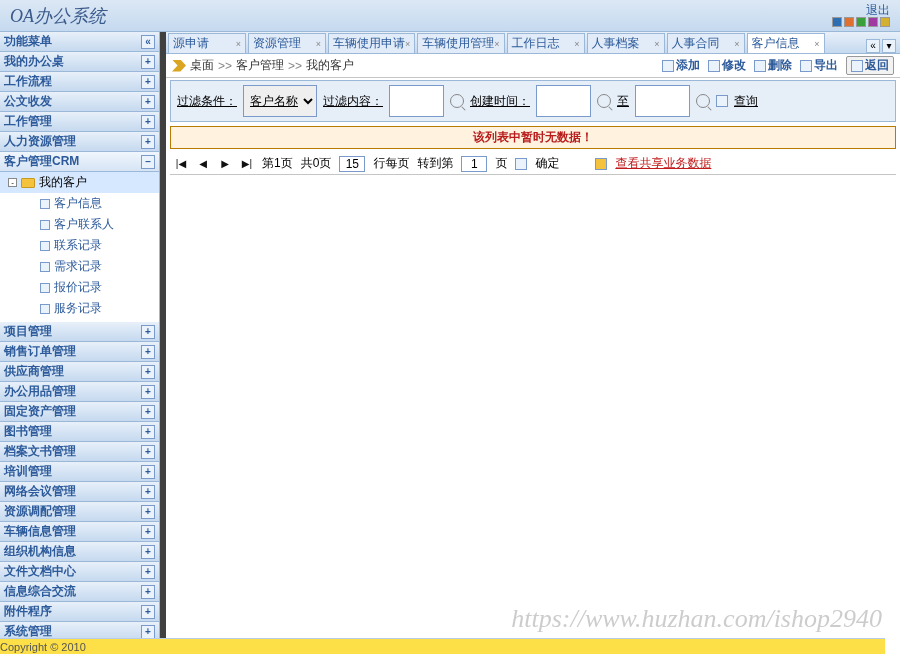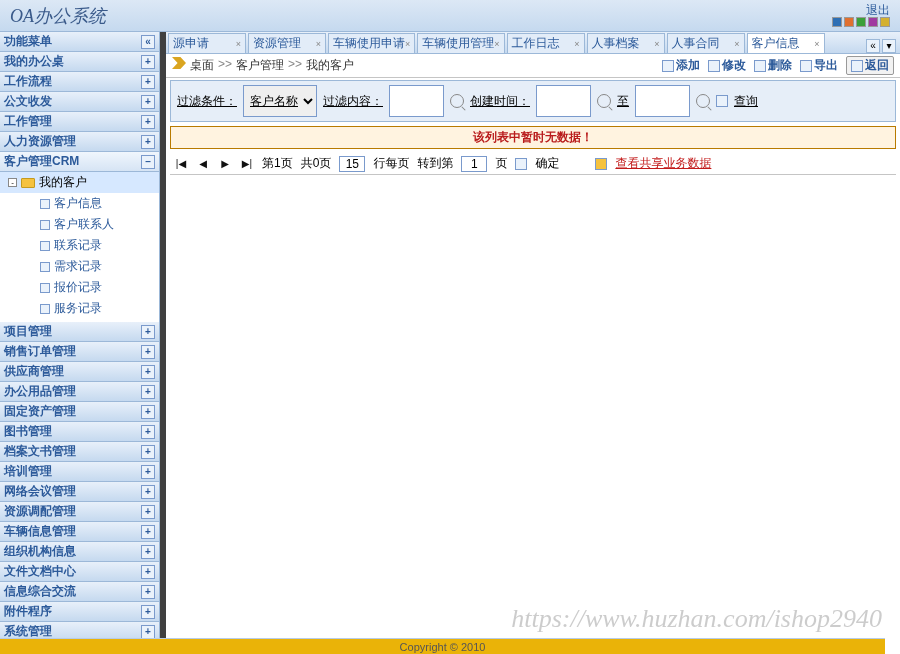--- a/index.html
+++ b/index.html
@@ -21,37 +21,37 @@
 .tree-leaf { display:flex; align-items:center; gap:4px; padding:2px 4px 2px 40px; color:#2c5a9a; cursor:pointer; }
 .tree-leaf .doc { width:10px; height:10px; border:1px solid #7a9acc; background:#eaf2fb; }
 .main { flex:1; display:flex; flex-direction:column; border-left:6px solid #404040; }
 .tabs { height:22px; background:linear-gradient(#e8f0fa,#c5d9ef); display:flex; align-items:flex-end; border-bottom:1px solid #9cb8d8; position:relative; }
 .tab { height:20px; min-width:78px; background:#e2ecf8; border:1px solid #9cb8d8; border-bottom:none; margin-left:2px; display:flex; align-items:center; justify-content:space-between; padding:0 4px; cursor:pointer; color:#2c5a9a; font-size:11px; }
 .tab.active { background:#fff; }
 .tab .cls { color:#888; font-size:9px; }
 .tab-nav { position:absolute; right:0; display:flex; gap:2px; align-items:center; padding-right:4px; }
 .tab-nav span { border:1px solid #9cb8d8; background:#eaf2fb; width:14px; height:14px; text-align:center; line-height:12px; font-size:10px; cursor:pointer; }
 .crumb-bar { height:24px; background:#fff; border-bottom:1px solid #c5c5c5; display:flex; align-items:center; padding:0 6px; justify-content:space-between; }
-.crumb { display:flex; gap:4px; color:#333; }
+.crumb { display:flex; align-items:center; gap:4px; color:#333; }
 .crumb .arrow { width:14px; height:12px; background:#daa520; clip-path:polygon(0 0,60% 0,100% 50%,60% 100%,0 100%,40% 50%); }
 .crumb-sep { color:#888; }
 .toolbar { display:flex; gap:8px; align-items:center; }
 .toolbar span { color:#2c5a9a; cursor:pointer; display:flex; align-items:center; gap:2px; }
 .ico { width:12px; height:12px; border:1px solid #7a9acc; background:#eaf2fb; }
 .back-btn { border:1px solid #999; background:#f2f2f2; padding:0 4px; border-radius:2px; }
 .filter-bar { background:#e6eef8; border:1px solid #9cb8d8; margin:2px 4px; padding:4px 6px; display:flex; align-items:center; gap:6px; flex-wrap:nowrap;text-decoration:underline; }
 .filter-bar select, .filter-bar input { border:1px solid #7a9acc; height:32px; font-size:12px; padding:0 2px; }
 .filter-bar .mag { width:14px; height:14px; border:1px solid #888; border-radius:50%; position:relative; cursor:pointer; }
 .filter-bar .mag::after { content:""; position:absolute; width:5px; height:1px; background:#888; bottom:-2px; right:-3px; transform:rotate(45deg); }
 .no-data { margin:2px 4px; border:1px solid #b87a00; background:#fff3e0; color:#b91c1c; text-align:center; font-weight:bold; padding:2px; }
 .pager { margin:2px 4px; display:flex; align-items:center; gap:8px; padding:2px 4px; border-bottom:1px solid #c5c5c5; }
 .pgbtn { width:14px; height:14px; display:inline-flex; align-items:center; justify-content:center; cursor:pointer; color:#111; font-size:10px; }
 .pager input { width:26px; border:1px solid #7a9acc; text-align:center; }
 .shared-link { color:#c21a1a; text-decoration:underline; cursor:pointer; }
-.footer { position:absolute; bottom:0; left:0; right:15px; height:16px; text-align:center; color:#555; background:#eab308; border-top:1px solid #b7cce6; font-size:11px; line-height:16px; }
+.footer { position:absolute; bottom:0; left:0; right:15px; height:16px; color:#555; background:#fde047; border-top:1px solid #b7cce6; font-size:11px; line-height:16px; }
 .watermark { position:absolute; right:18px; bottom:20px; font-size:26px; color:rgba(110,110,110,0.35); font-style:italic; font-family:Georgia,serif; pointer-events:none; }
 </style>
 </head>
 <body>
 
 <div class="header">
   <div class="app-title">OA办公系统</div>
   <div class="exit-link">退出</div>
   <div class="color-chips">
     <div class="chip" style="background:#2e6fb4"></div>

